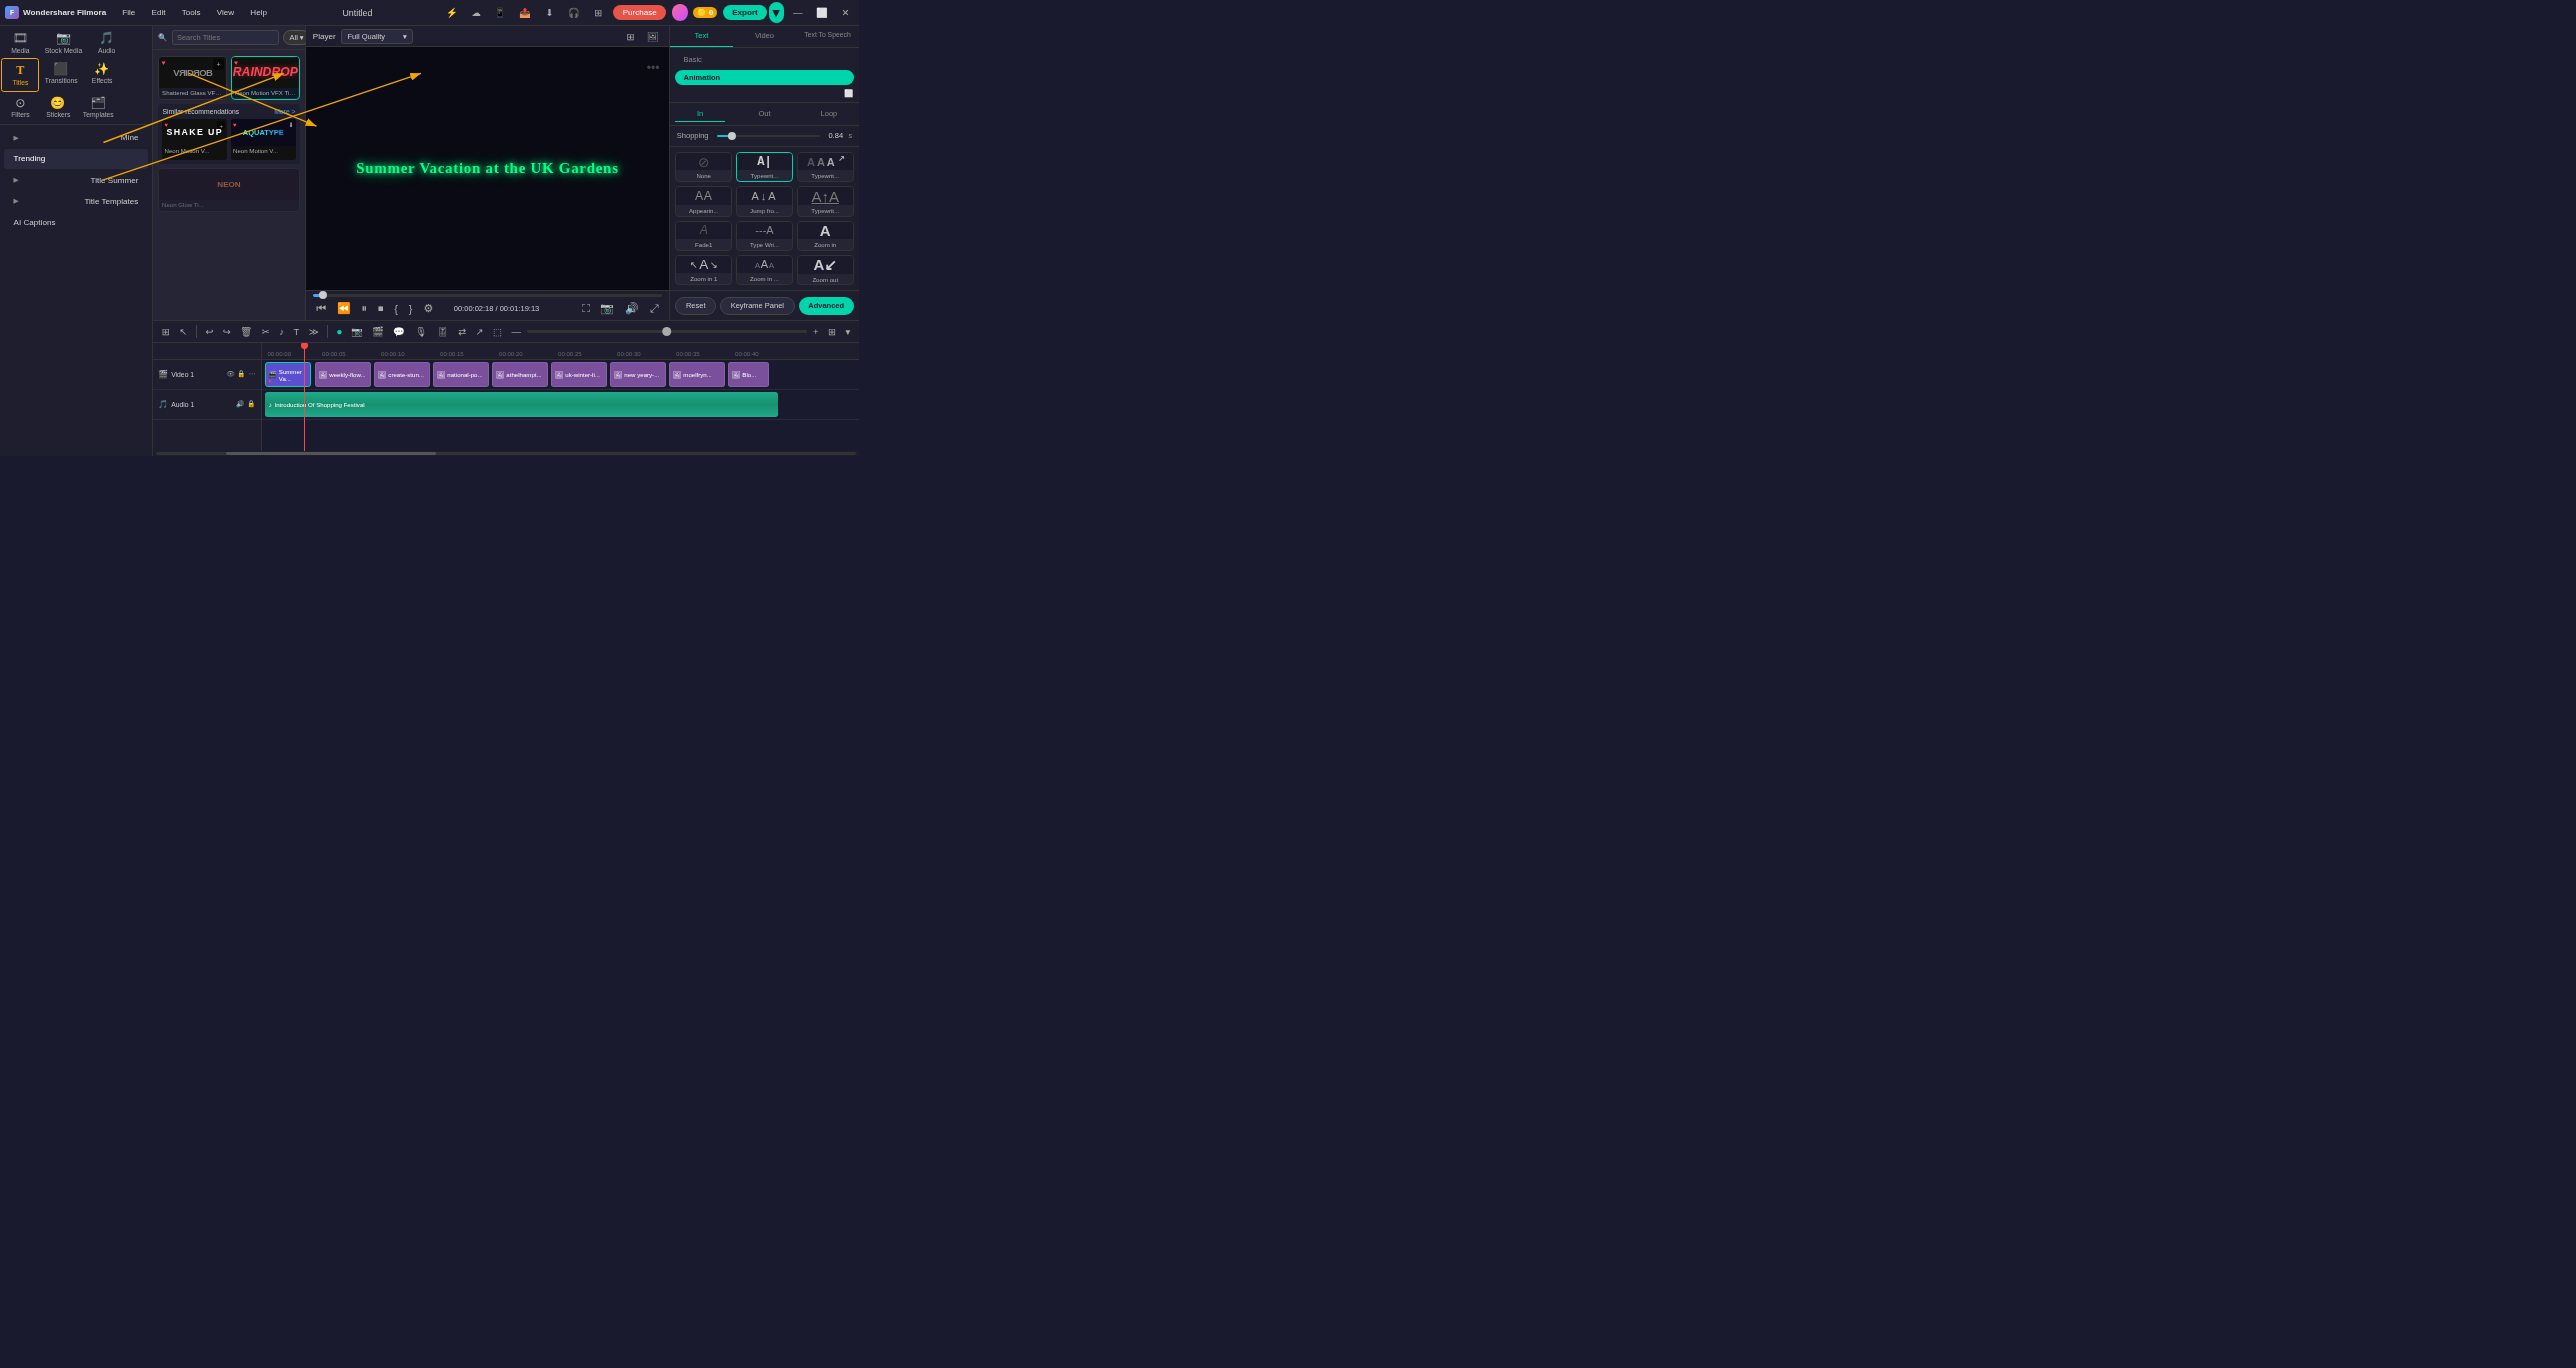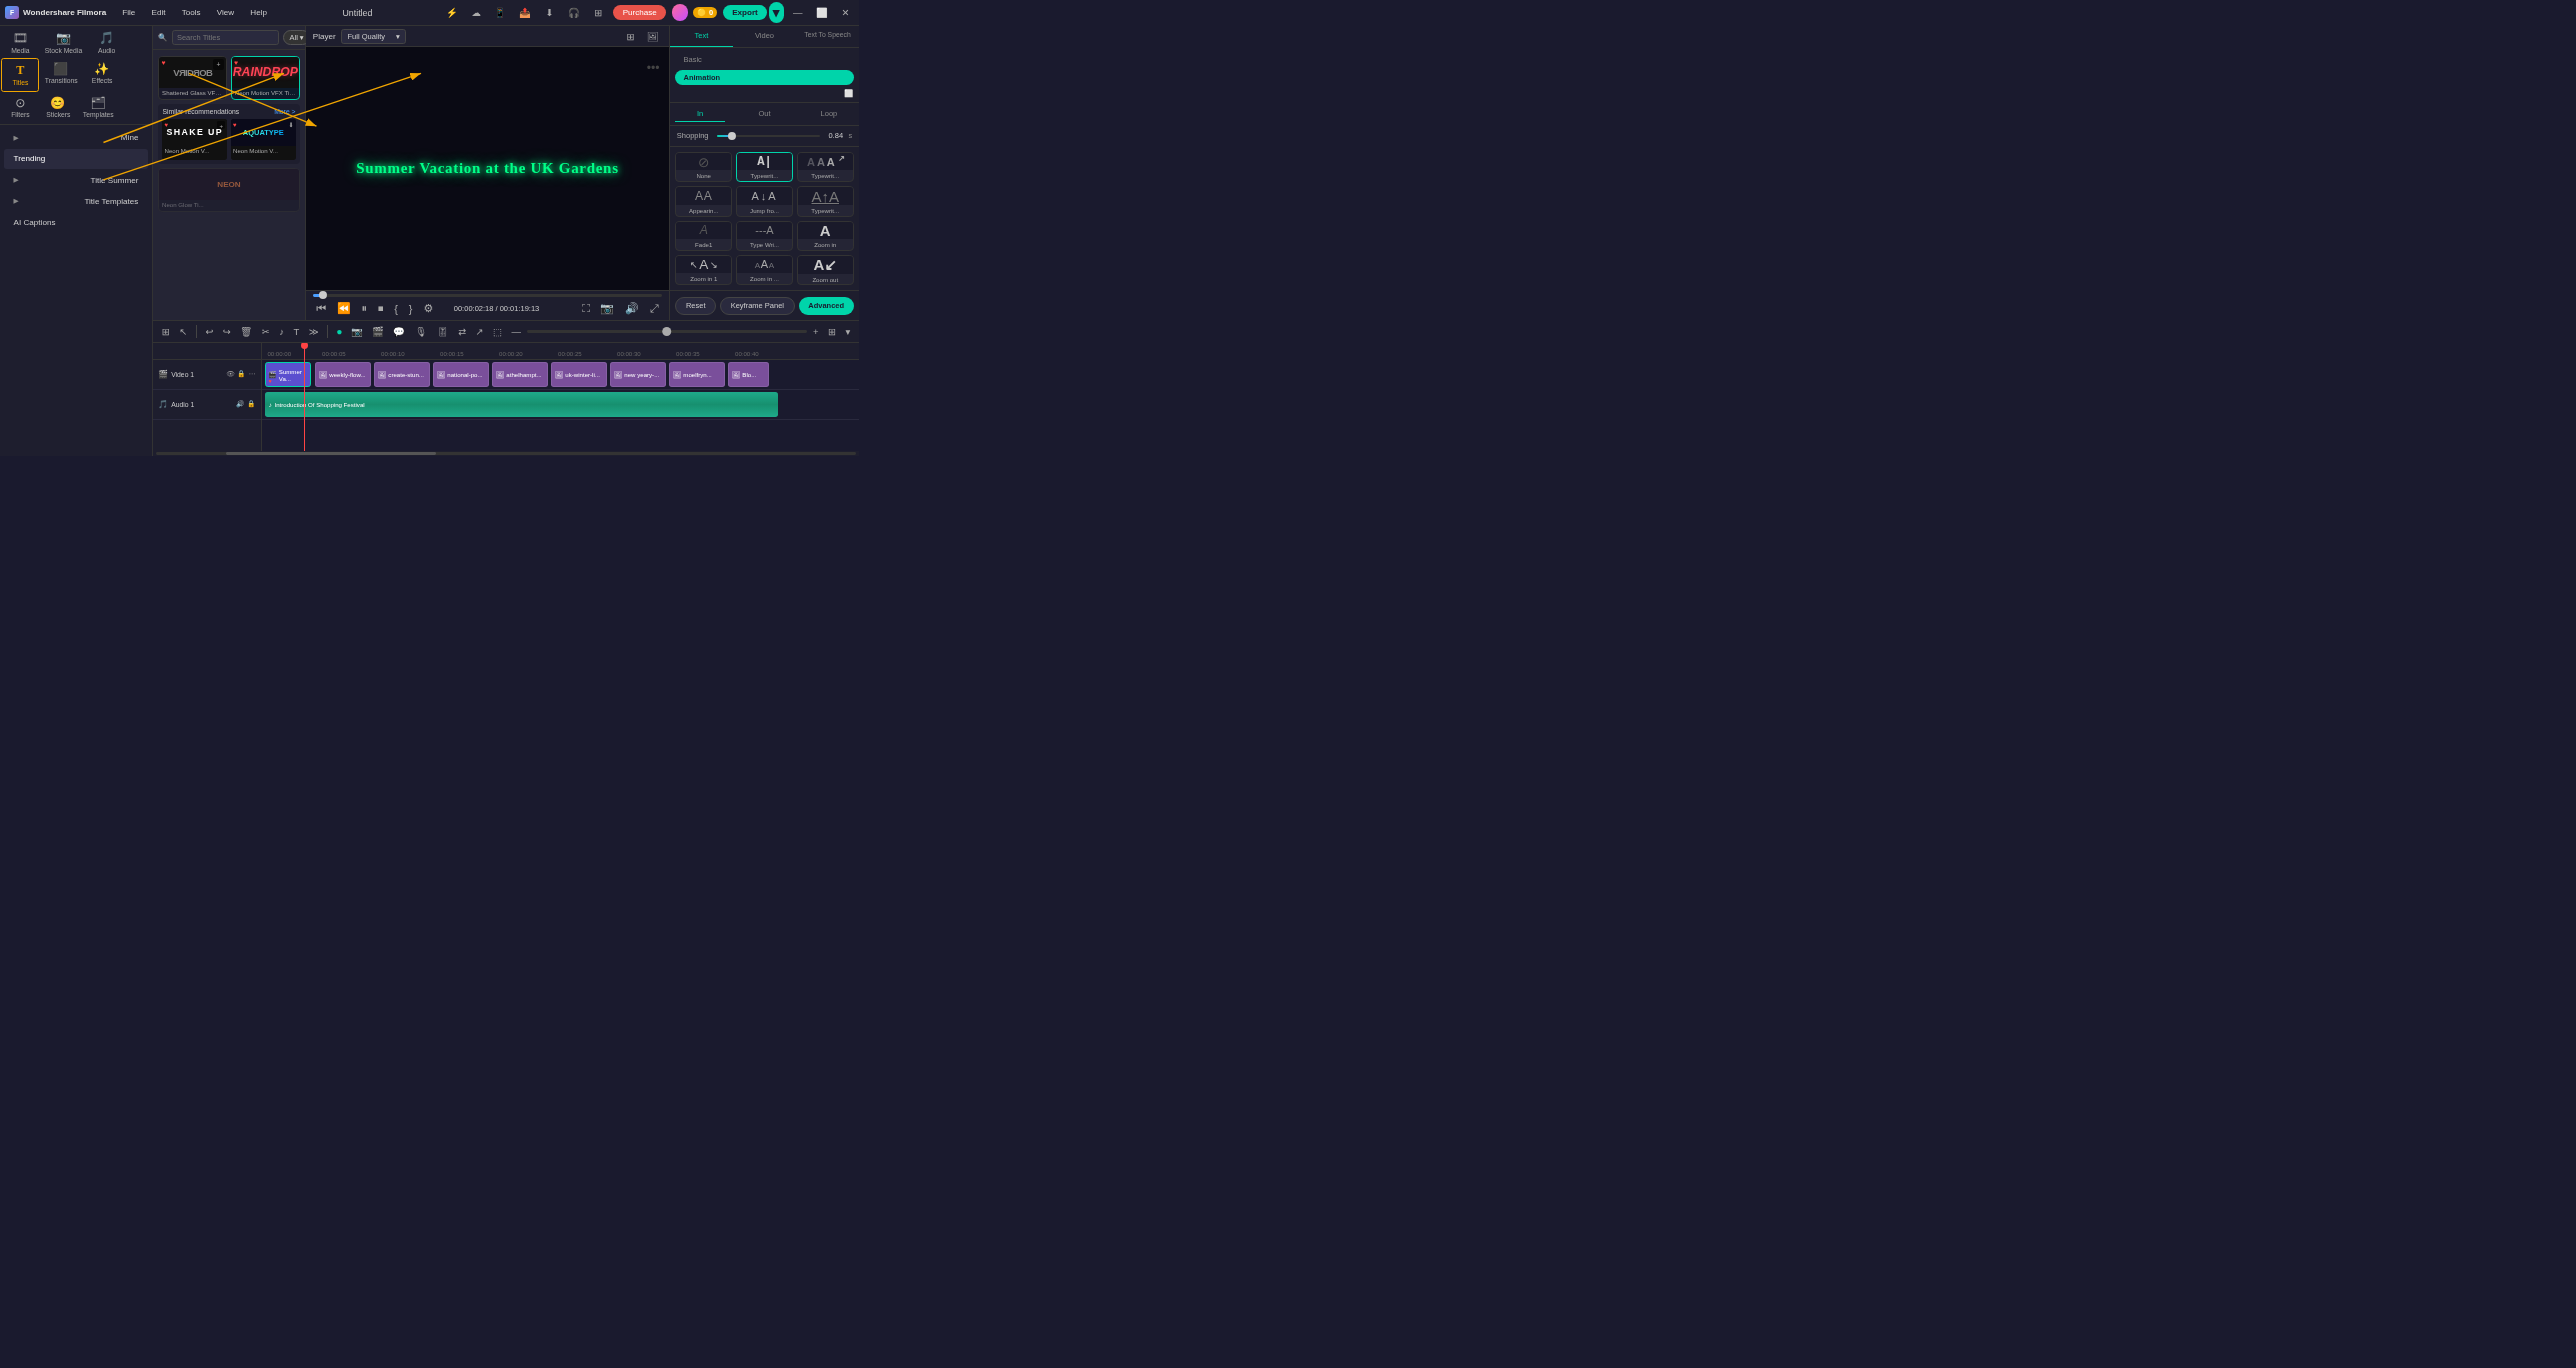--- a/index.html
+++ b/index.html
@@ -327,21 +327,21 @@
     #quality-select {
       background: #2a2a3e;
       border: 0.7px solid #444;
       border-radius: 2.7px;
       padding: 2px 5.4px;
       color: #ccc;
       font-size: 7.5px;
       cursor: pointer;
       display: flex;
       align-items: center;
-      gap: 11px;
+      gap: 18px;
     }
     #player-header-right {
       margin-left: auto;
       display: flex;
       gap: 5.4px;
     }
     .ph-btn {
       color: #aaa;
       font-size: 9.5px;
       cursor: pointer;

